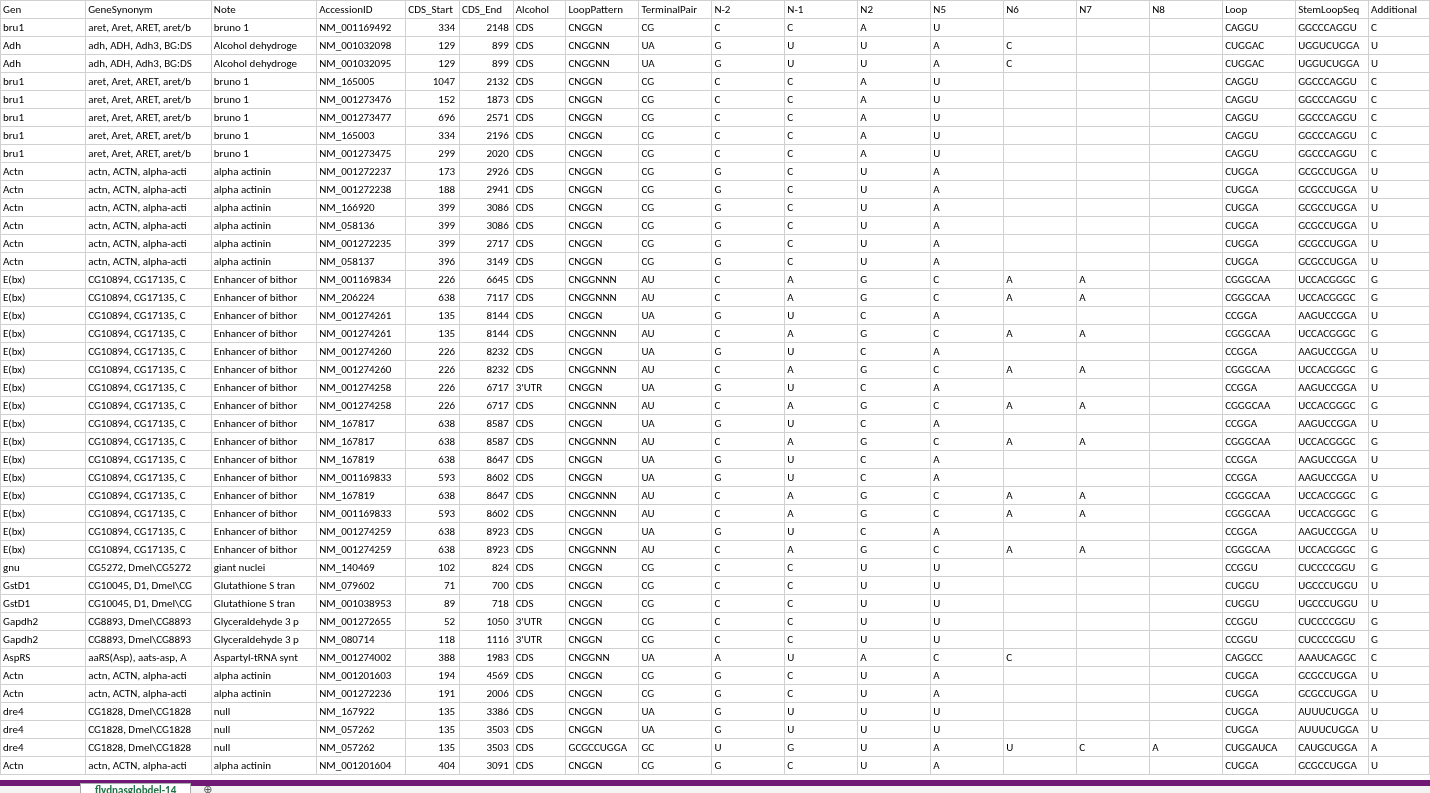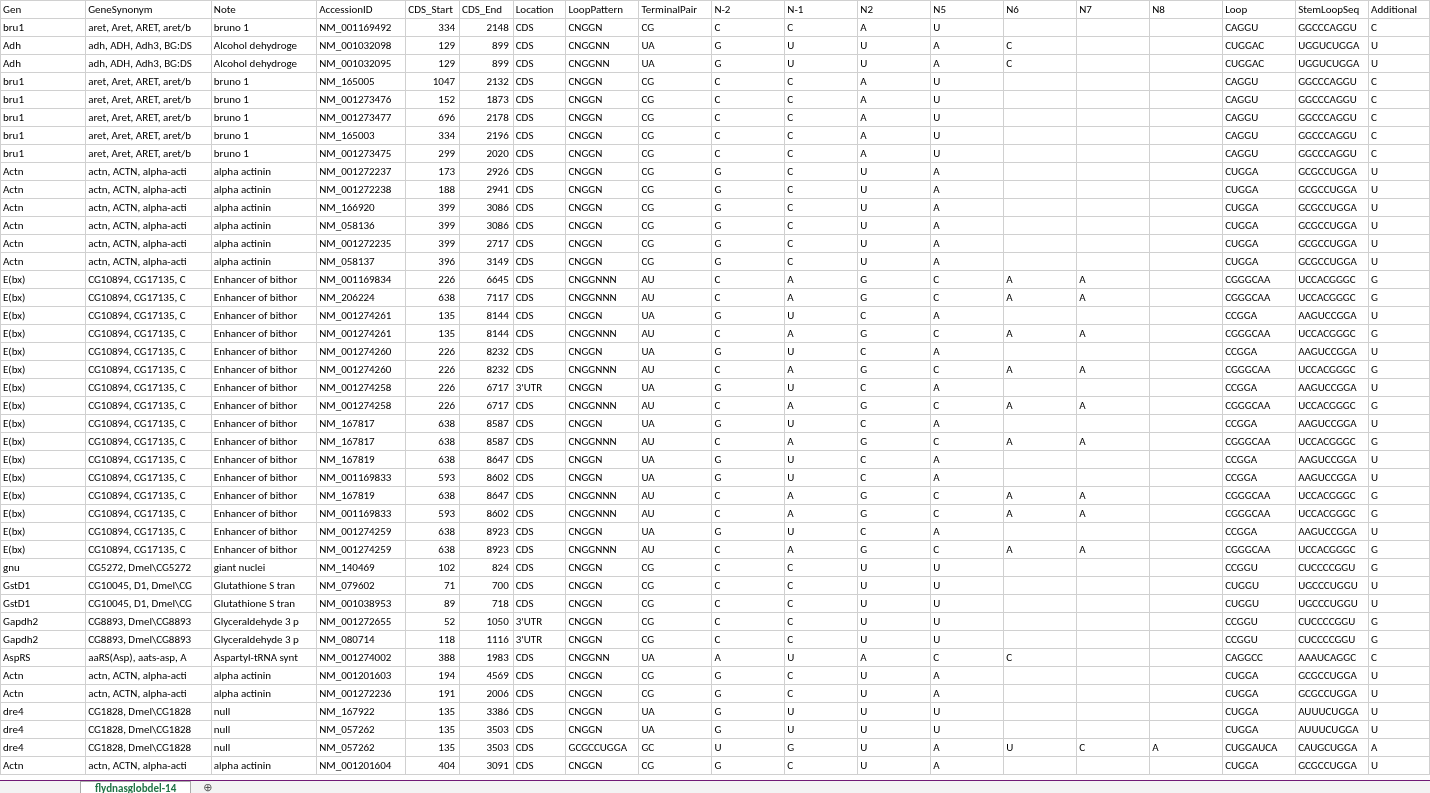--- a/index.html
+++ b/index.html
@@ -2,21 +2,21 @@
 <html><head>
 <meta charset="utf-8">
 <style>
   * { box-sizing: border-box; margin: 0; padding: 0; }
   html, body { width: 1430px; height: 793px; font-family: Calibri, Arial, sans-serif; font-size: 11px; background: #fff; overflow: hidden; }
   .sheet { width: 100%; height: 780px; overflow: auto; }
   table { border-collapse: collapse; width: 100%; }
   th, td { border: 1px solid #d0d0d0; height: 18px; padding: 0 2px; text-align: left; white-space: nowrap; overflow: hidden; font-weight: normal; }
   thead th { background: #fff; }
   .num { text-align: right; padding-right: 4px; }
-  .tabbar { display:flex; align-items:center; height:13px; font-size:11px; border-top:1px solid #701a75; background:#f3f3f3; padding-left:80px;}
+  .tabbar { display:flex; align-items:center; height:13px; font-size:11px; border-top:6px solid #701a75; background:#f3f3f3; padding-left:80px;}
   .tab { background:#fff; border:1px solid #aaa; border-bottom:none; padding:0 14px; height:13px; line-height:13px; color:#217346; font-weight:bold;}
   .plus { margin-left:12px; color:#555;}
   col.c-gen{width:84px} col.c-syn{width:124px} col.c-note{width:104px}
   col.c-acc{width:88px} col.c-cds1{width:53px} col.c-cds2{width:53px}
   col.c-loc{width:52px} col.c-lp{width:72px} col.c-tp{width:72px}
   col.c-n{width:72px} col.c-loop{width:72px} col.c-sls{width:72px} col.c-add{width:60px}
 </style>
 </head>
 <body>
 
@@ -44,21 +44,21 @@
         <col class="c-add">
   </colgroup>
   <thead>
         <tr id="hdr">
           <th>Gen</th>
           <th>GeneSynonym</th>
           <th>Note</th>
           <th>AccessionID</th>
           <th>CDS_Start</th>
           <th>CDS_End</th>
-          <th>Location</th>
+          <th>Alcohol</th>
           <th>LoopPattern</th>
           <th>TerminalPair</th>
           <th>N-2</th>
           <th>N-1</th>
           <th>N2</th>
           <th>N5</th>
           <th>N6</th>
           <th>N7</th>
           <th>N8</th>
           <th>Loop</th>
@@ -171,21 +171,21 @@
           <td>CAGGU</td>
           <td>GGCCCAGGU</td>
           <td>C</td>
         </tr>
         <tr>
           <td>bru1</td>
           <td>aret, Aret, ARET, aret/b</td>
           <td>bruno 1</td>
           <td>NM_001273477</td>
           <td class="num">696</td>
-          <td class="num">2178</td>
+          <td class="num">2571</td>
           <td>CDS</td>
           <td>CNGGN</td>
           <td>CG</td>
           <td>C</td>
           <td>C</td>
           <td>A</td>
           <td>U</td>
           <td></td>
           <td></td>
           <td></td>

